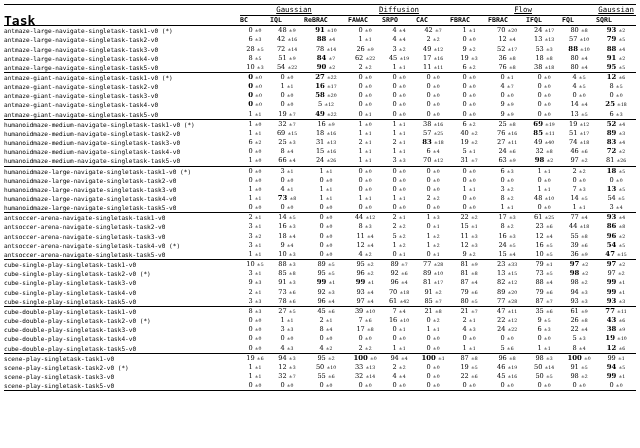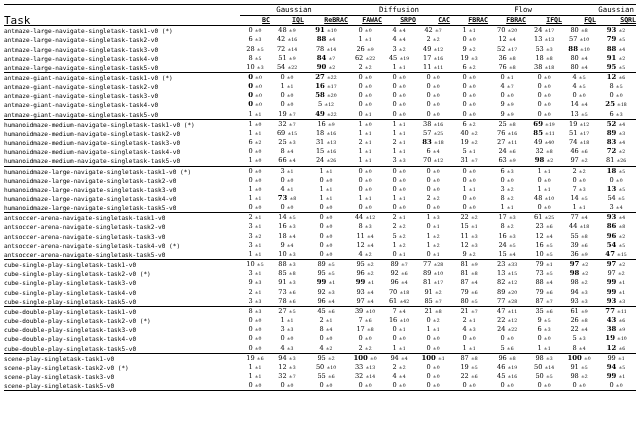--- a/index.html
+++ b/index.html
@@ -1,27 +1,27 @@
 <!DOCTYPE html>
 <html><head>
 <meta charset="utf-8">
 <style>
   html,body{margin:0;padding:0;background:#ffffff;}
   body{width:640px;height:448px;font-family:"DejaVu Serif", serif;color:#000;}
   #wrap{width:640px;height:448px;overflow:hidden;position:relative;}
   table.main{border-collapse:collapse;width:632px;margin:4px 4px 0 4px;table-layout:fixed;}
   table.main td, table.main th{padding:0;vertical-align:bottom;}
   .grp{font-family:"DejaVu Sans Mono", monospace;font-size:7.4px;text-align:center;letter-spacing:0px;}
-  .colhead{font-family:"DejaVu Sans Mono", monospace;font-size:6.6px;font-weight:bold;text-align:right;padding-bottom:1px;text-decoration:underline;}
-  .taskhead{font-family:"DejaVu Sans Mono", monospace;font-size:11px;text-align:left;padding-left:1px;padding-bottom:1px;}
+  .colhead{font-family:"DejaVu Sans Mono", monospace;font-size:6.6px;font-weight:bold;text-align:left;padding-bottom:1px;}
+  .taskhead{font-family:"DejaVu Sans Mono", monospace;font-size:13px;text-align:left;padding-left:1px;padding-bottom:1px;font-weight:bold;}
   .task{font-family:"DejaVu Sans Mono", monospace;font-size:6.1px;text-align:left;white-space:nowrap;padding-left:1px;}
   .val{font-size:6.6px;text-align:center;white-space:nowrap;}
   .val b{font-size:6.9px;}
   .sd{font-size:4.6px;}
-  .rule-top{border-top:1.1px solid #000;}
+  .rule-top{border-top:1.1px solid #000;text-decoration:underline;}
   .rule-bot{border-bottom:1.1px solid #000;}
   .rule-thin{border-bottom:0.6px solid #000;}
   tr.datarow td{height:9.15px;line-height:9.15px;}
   tr.grouprow td{height:9.6px;line-height:9.6px;}
   .hline td{height:0;line-height:0;font-size:0;padding:0;}
   .grpline{border-bottom:0.6px solid #000;}
 </style>
 </head>
 <body>
 

